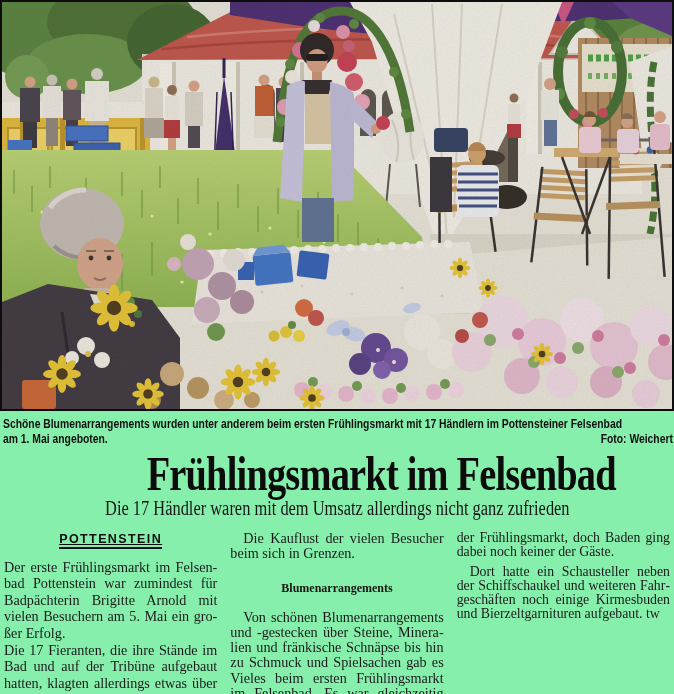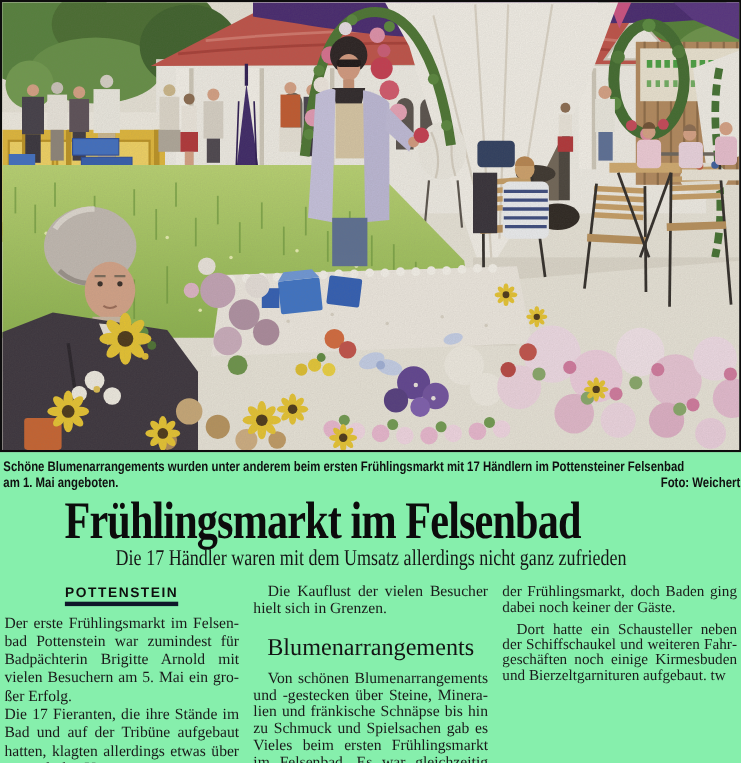--- a/index.html
+++ b/index.html
@@ -12,40 +12,40 @@
   .photo svg{display:block;}
 
   
   .caption{position:absolute;left:3px;top:417px;width:815px;transform:scaleX(0.822);
            transform-origin:0 0;font-family:"Liberation Sans",sans-serif;font-weight:bold;
            font-size:12.6px;line-height:14.6px;color:#101010;}
   .cap-line2{position:relative;}
   .credit{position:absolute;right:0;top:0;}
 
   
-  .headline{position:absolute;left:0;top:447px;width:674px;margin:0;text-align:left;
+  .headline{position:absolute;left:0;top:447px;width:674px;margin:0;text-align:right;
             font-size:48px;line-height:54px;font-weight:bold;letter-spacing:-1px;color:#0c0c0c;}
   .headline .squeeze{display:inline-block;transform:scaleX(0.80);transform-origin:50% 50%;white-space:nowrap;}
   .subheadline{position:absolute;left:0;top:496px;width:674px;margin:0;text-align:center;
                font-size:20.5px;line-height:24px;font-weight:normal;color:#161616;}
   .subheadline .squeeze{display:inline-block;transform:scaleX(0.80);transform-origin:50% 50%;white-space:nowrap;}
 
   
   .columns{position:absolute;left:4px;top:531px;width:666px;bottom:0;display:flex;gap:13px;overflow:hidden;}
   .col{flex:1;text-align:justify;color:#1a1a1a;}
   .col p{margin:0;}
   .col-1{font-size:14.2px;line-height:16.6px;}
   .col-2{font-size:14.2px;line-height:15.3px;}
   .col-3{font-size:13.8px;line-height:14.1px;}
   .col-3 p{margin-bottom:6px;}
   .kicker{text-align:center;font-family:"Liberation Sans",sans-serif;font-weight:bold;
           font-size:12.5px;letter-spacing:1.4px;margin-bottom:11px;color:#0e0e0e;}
-  .kicker span{border-bottom:4px solid #0f172a;padding-bottom:1px;}
+  .kicker span{border-bottom:2px solid #0f172a;padding-bottom:1px;text-decoration:underline;}
   .indent{text-indent:13px;}
-  .crosshead{text-align:center;font-weight:normal;font-size:22px;line-height:18px;
+  .crosshead{text-align:center;font-weight:bold;font-size:12px;line-height:18px;
              margin:17px 0 13px;color:#141414;}
 </style>
 </head>
 <body>
 
 <div class="page">
 
   <figure class="photo" style="margin:0;">
     <svg width="670" height="407" viewBox="0 0 670 407" xmlns="http://www.w3.org/2000/svg">
       <defs>
@@ -569,21 +569,21 @@
 
   <div class="columns">
     <div class="col col-1">
       <div class="kicker">
         <span>POTTENSTEIN</span>
       </div>
       <p>Der erste Frühlingsmarkt im Felsen­bad Pottenstein war zumindest für Badpächterin Brigitte Arnold mit vielen Besuchern am 5. Mai ein gro­ßer Erfolg.</p>
       <p>Die 17 Fieranten, die ihre Stände im Bad und auf der Tribüne aufgebaut hatten, klagten allerdings etwas über mangelnden Umsatz.</p>
     </div>
     <div class="col col-2">
-      <p class="indent">Die Kauflust der vielen Besucher hielt sich in Grenzen.</p>
+      <p class="indent">Die Kauflust der vielen Besucher beim sich in Grenzen.</p>
       <h3 class="crosshead">Blumenarrangements</h3>
       <p class="indent">Von schönen Blumenarrangements und -gestecken über Steine, Minera­lien und fränkische Schnäpse bis hin zu Schmuck und Spielsachen gab es Vieles beim ersten Frühlingsmarkt im Felsenbad. Es war gleichzeitig der Tag</p>
     </div>
     <div class="col col-3">
       <p>der Frühlingsmarkt, doch Baden ging dabei noch keiner der Gäste.</p>
       <p class="indent">Dort hatte ein Schausteller neben der Schiffschaukel und weiteren Fahr­geschäften noch einige Kirmesbuden und Bierzelt­garnituren aufgebaut. tw</p>
     </div>
   </div>
 
 </div>

